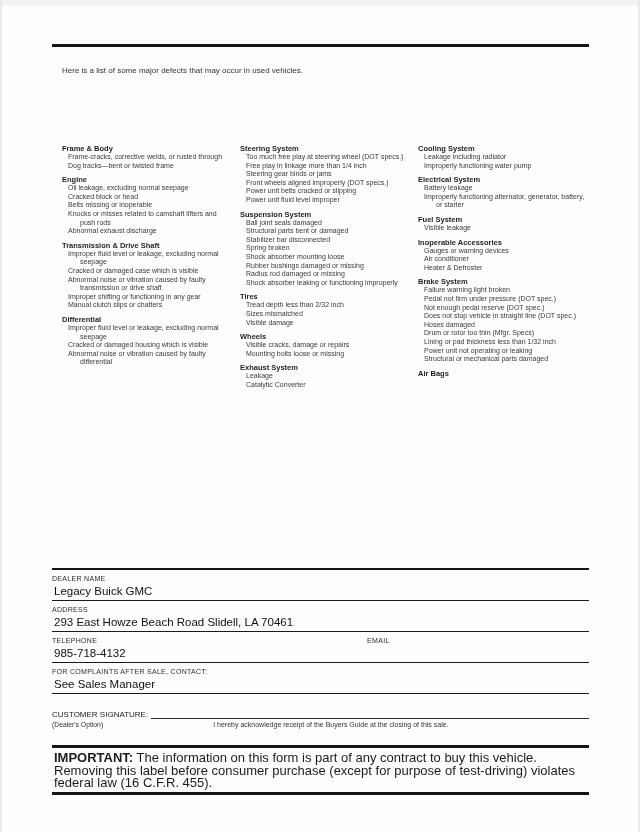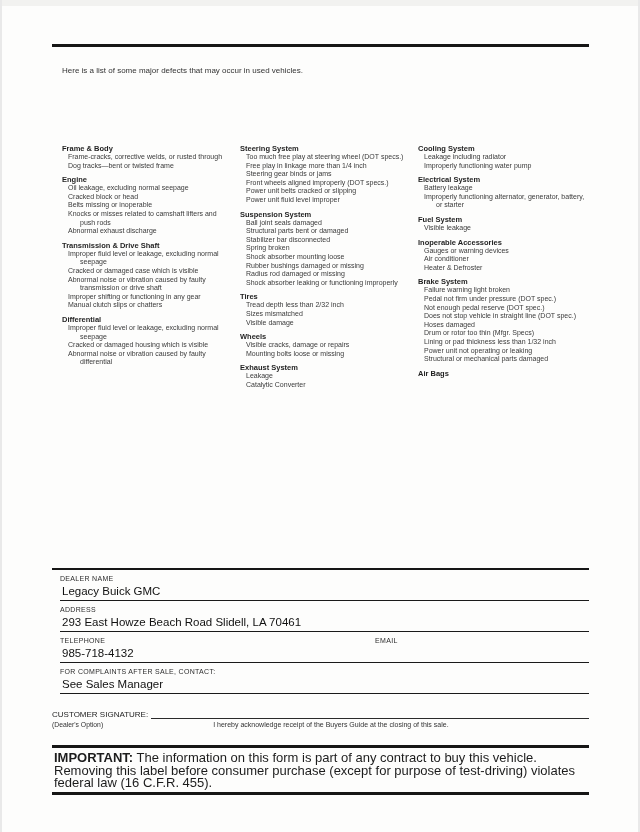--- a/index.html
+++ b/index.html
@@ -43,21 +43,21 @@
   
   .form { position: absolute; top: 574px; left: 50px; right: 49px; }
   .label {
     font-size: 7px; letter-spacing: 0.3px; color: #2c2c2c;
     line-height: 9px;
   }
   .value {
     font-size: 11.5px; color: #111; line-height: 14px; padding: 1px 0 2px 2px;
   }
   .underline { border-bottom: 1.5px solid #1a1a1a; }
-  .field { margin-bottom: 4px; margin-left: 8px; }
+  .field { margin-bottom: 4px; }
   .tel-label-row { display: flex; }
   .email-label { margin-left: 270px; }
   .value-min { min-height: 14px; }
 
   .sig-block { margin-top: 16px; }
   .sig-row { display: flex; }
   .sig-label { font-size: 8px; color: #222; white-space: nowrap; }
   .sig-line { flex: 1 1 auto; border-bottom: 1.2px solid #2a2a2a; height: 9px; margin-left: 3px; }
   .sig-sub { display: flex; margin-top: 2px; }
   .sig-note { font-size: 6.8px; color: #333; white-space: nowrap; }

